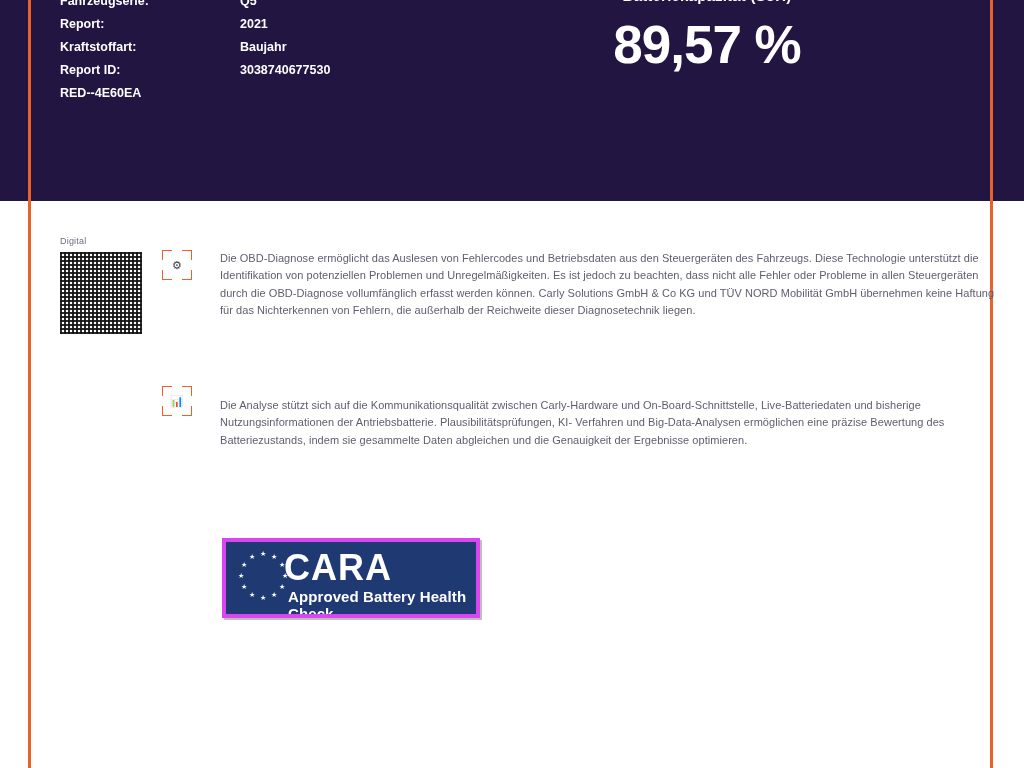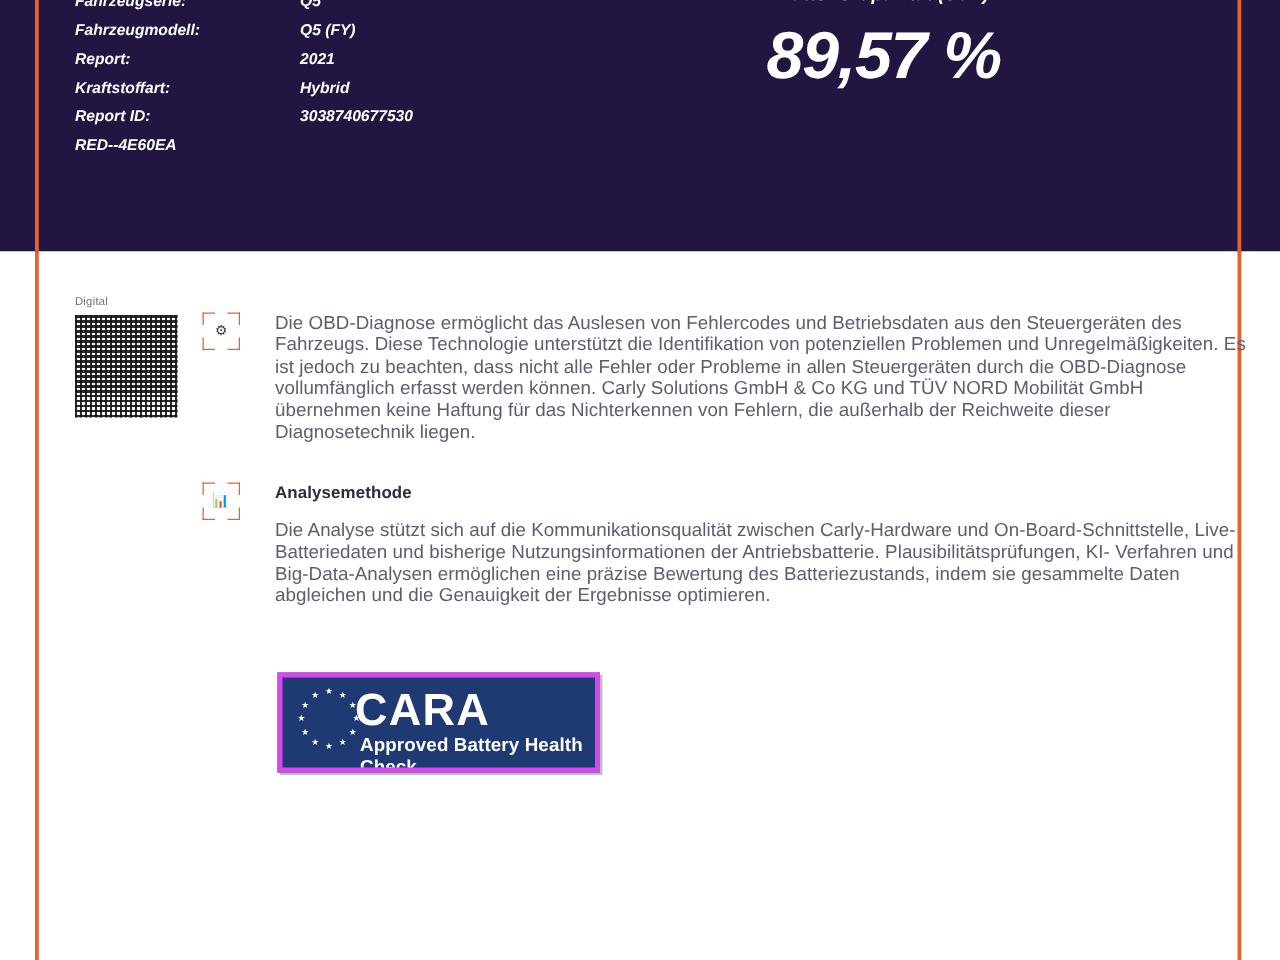--- a/index.html
+++ b/index.html
@@ -43,21 +43,20 @@
   }
   .header-band .rule-left,
   .header-band .rule-right { background: #e8622a; }
 
   .header-inner {
     position: absolute;
     left: 60px;
     right: 60px;
     top: 0;
     height: 201px;
-    font-style: italic;
   }
 
   
   .specs {
     position: absolute;
     left: 0;
     top: 0;
     width: 420px;
     color: #ffffff;
     font-size: 12.5px;
@@ -159,21 +158,21 @@
     border: none;
     display: flex;
     align-items: center;
     justify-content: center;
     font-size: 11px;
     color: #3a3a50;
     line-height: 1;
   }
 
   .para {
-    font-size: 15px;
+    font-size: 11px;
     line-height: 17.4px;
     color: #5d5d70;
     letter-spacing: .05px;
     text-align: left;
   }
 
   .block-obd {
     position: absolute;
     left: 160px;
     top: 22px;
@@ -256,30 +255,26 @@
     <div class="rule-right"></div>
 
     <div class="header-inner">
 
       <div class="specs">
         <div class="spec-row first">
           <span class="spec-label">Fahrzeugserie:</span>
           <span class="spec-value">Q5</span>
         </div>
         <div class="spec-row">
-          <span class="spec-label">Fahrzeugmodell:</span>
-          <span class="spec-value">Q5 (FY)</span>
-        </div>
-        <div class="spec-row">
           <span class="spec-label">Report:</span>
           <span class="spec-value">2021</span>
         </div>
         <div class="spec-row">
           <span class="spec-label">Kraftstoffart:</span>
-          <span class="spec-value">Hybrid</span>
+          <span class="spec-value">Baujahr</span>
         </div>
         <div class="spec-row">
           <span class="spec-label">Report ID:</span>
           <span class="spec-value">3038740677530</span>
         </div>
         <div class="spec-row">
           <span class="spec-value">RED--4E60EA</span>
         </div>
       </div>
 
@@ -308,21 +303,20 @@
     </div>
 
     <div class="block-method">
       <div class="bracket-icon">
         <span class="tl"></span>
           <span class="tr"></span>
         <span class="bl"></span>
           <span class="br"></span>
         <span class="glyph">📊</span>
       </div>
-      <h2>Analysemethode</h2>
       <p class="para">Die Analyse stützt sich auf die Kommunikationsqualität zwischen Carly-Hardware und On-Board-Schnittstelle, Live-Batteriedaten und bisherige Nutzungsinformationen der Antriebsbatterie. Plausibilitätsprüfungen, KI- Verfahren und Big-Data-Analysen ermöglichen eine präzise Bewertung des Batteriezustands, indem sie gesammelte Daten abgleichen und die Genauigkeit der Ergebnisse optimieren.</p>
     </div>
 
     <div class="cara">
       <div class="cara-stars">
         <i style="left:22px; top:0;">★</i>
         <i style="left:33px; top:3px;">★</i>
         <i style="left:41px; top:11px;">★</i>
         <i style="left:44px; top:22px;">★</i>
         <i style="left:41px; top:33px;">★</i>

